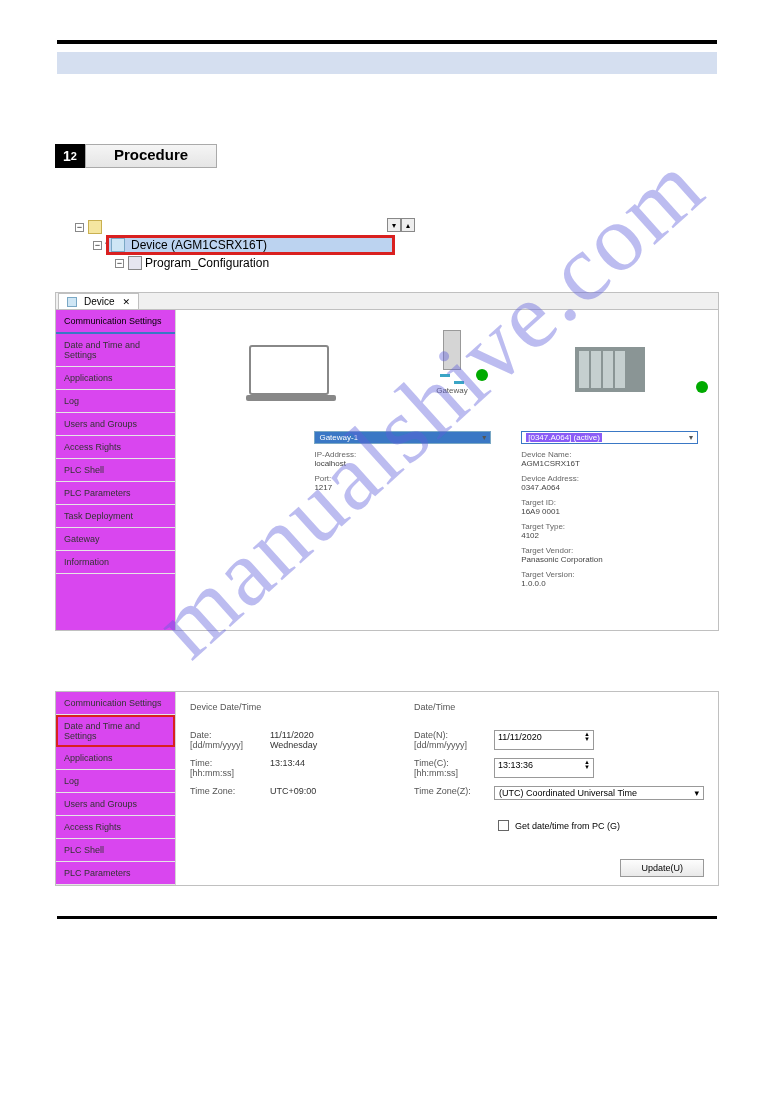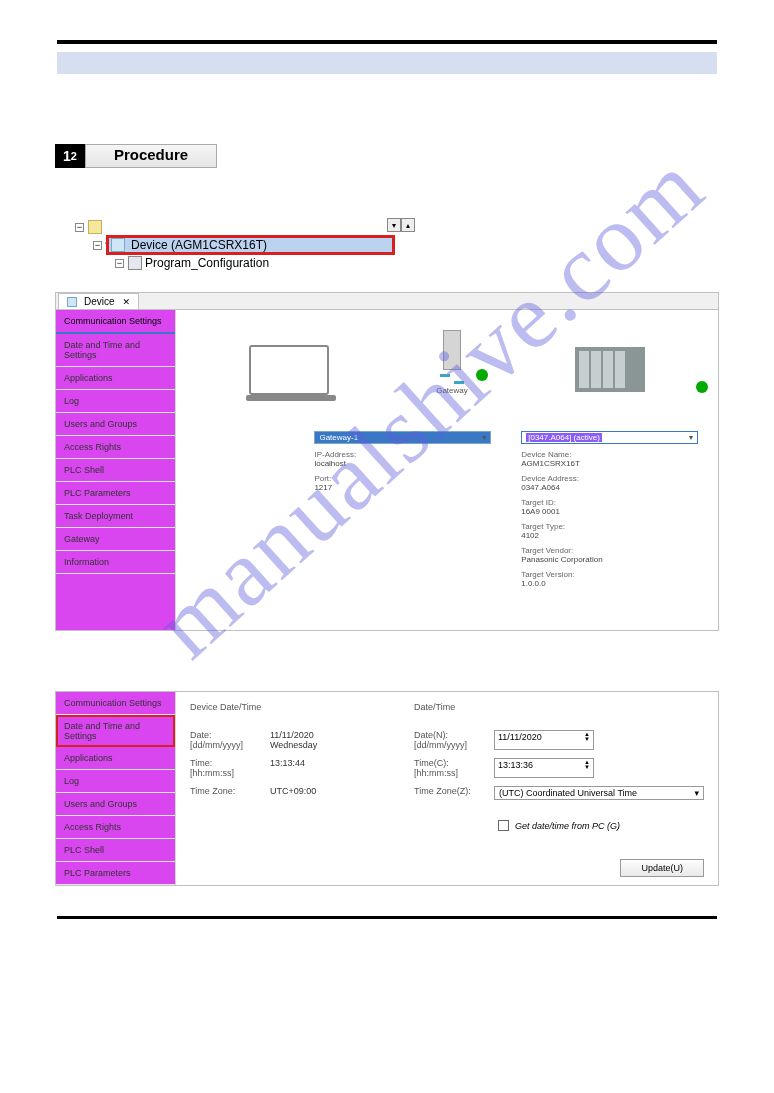--- a/index.html
+++ b/index.html
@@ -65,21 +65,21 @@
   .device-panel2 { display:flex; border:1px solid #c0c0c0; min-height:180px;}
   .main2 { flex:1; background:#fff; padding:10px 14px; display:flex; gap:30px; position:relative; font-size:9px;}
   .col-group { flex:1;}
   .group-title { color:#555; margin-bottom:18px;}
   .field-row { display:flex; margin-bottom:8px; gap:10px;}
   .field-lbl { width:70px; color:#555;}
   .field-val { color:#333;}
   .spin-input { border:1px solid #999; padding:1px 3px; width:100px; display:flex; justify-content:space-between; background:#fff;}
   .spin-btns { display:flex; flex-direction:column; font-size:6px; line-height:5px;}
   .tz-select { border:1px solid #999; padding:1px 4px; width:210px; display:flex; justify-content:space-between; background:#fff;}
-  .checkbox-row { display:flex; align-items:center; gap:6px; justify-content:center; margin-top:20px; font-size:9px;font-style:italic;}
+  .checkbox-row { display:flex; align-items:center; gap:6px; justify-content:center; margin-top:20px; font-size:9px;}
   .cb { width:11px; height:11px; border:1px solid #666; background:#fff;}
   .update-btn { position:absolute; right:14px; bottom:8px; border:1px solid #999; background:linear-gradient(#fdfdfd,#e9e9e9); padding:3px 20px; font-size:9px;}
   
   .bottom-rule { height:3px; background:#000; margin-top:30px; width:660px; margin-left:auto; margin-right:auto;}
   
   
   .watermark { position:absolute; top:350px; left:80px; font-size:95px; font-weight:400; color:rgba(95,95,220,0.42); transform:rotate(-42deg); pointer-events:none; letter-spacing:2px; font-family: Georgia, serif; }
 </style>
 </head>
 <body>

